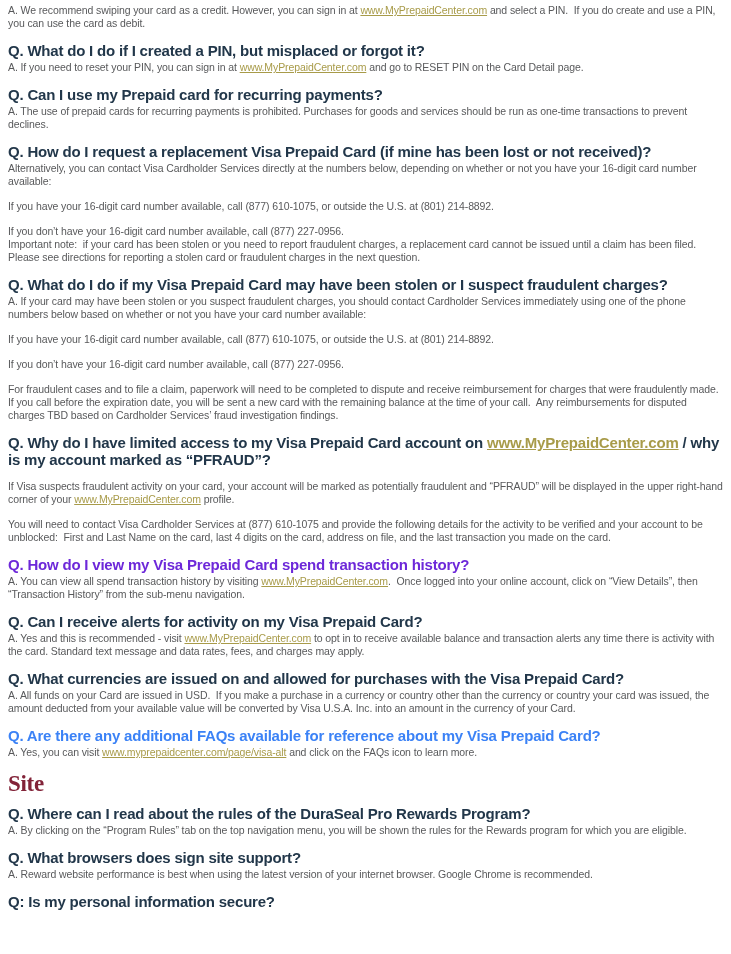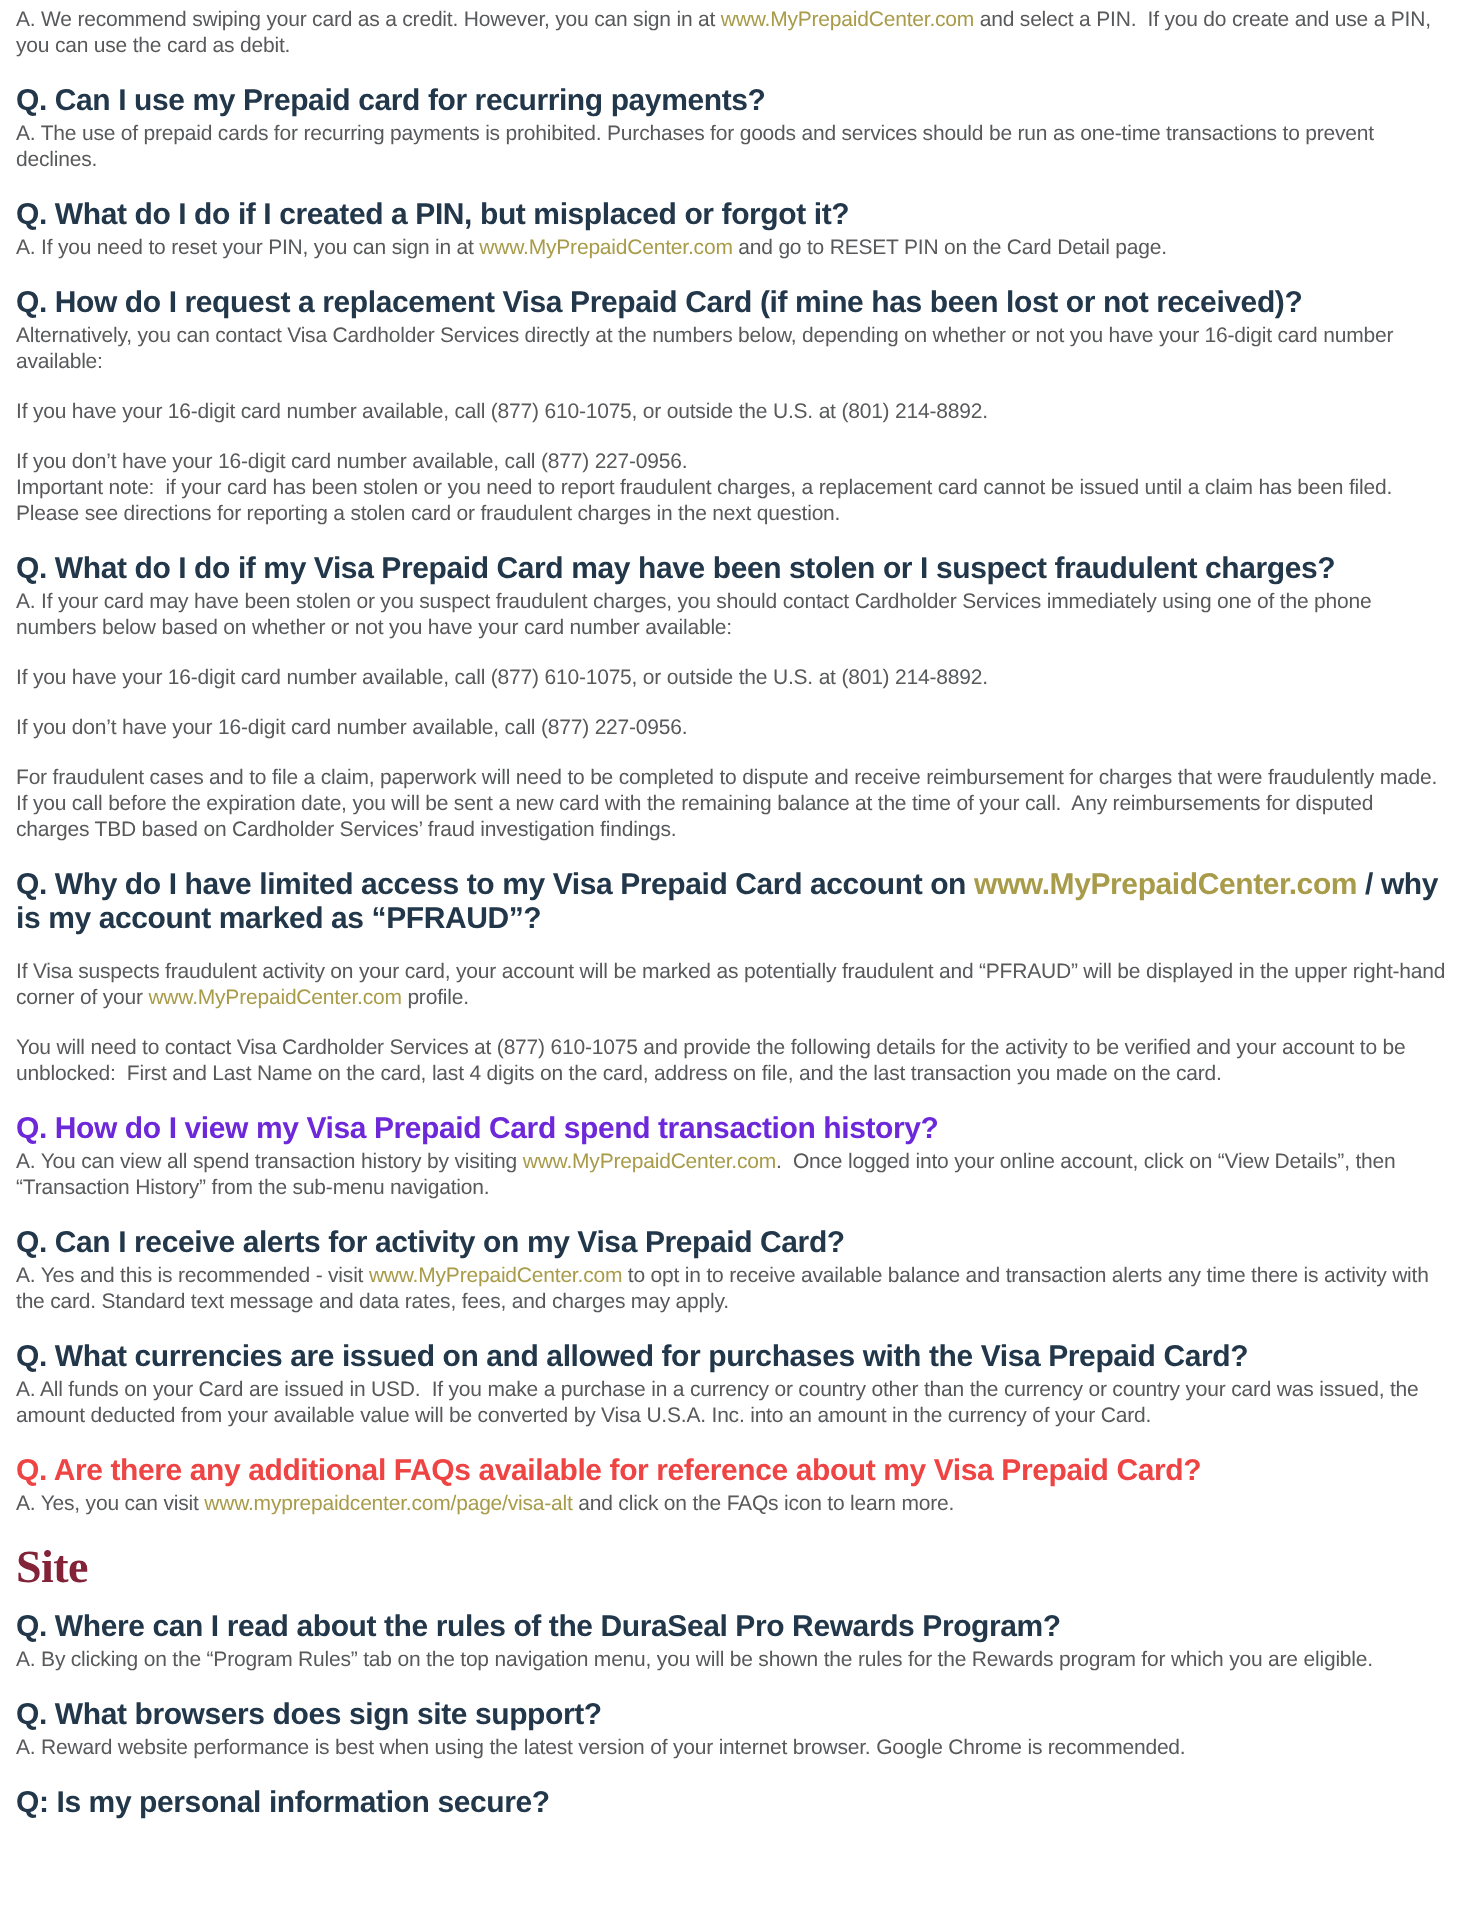--- a/index.html
+++ b/index.html
@@ -32,37 +32,38 @@
     margin:6px 0 1px 0;
     font-size:23px;
     line-height:25px;
     font-weight:bold;
     color:#822338;
     letter-spacing:-0.3px;
     font-family:Liberation Serif, serif;
   }
   a.link{
     color:#a89b49;
+    text-decoration:underline;
     text-decoration-color:#a89b49;
     cursor:pointer;
   }
   .question a.link{font-weight:bold;}
 </style>
 </head>
 <body>
 
 <main class="content">
     <p class="para"><span>A. We recommend swiping your card as a credit. However, you can sign in at </span><a class="link" style="color: rgb(168, 155, 73);">www.MyPrepaidCenter.com</a><span> and select a PIN.  If you do create and use a PIN, you can use the card as debit.</span></p>
     <section class="qa">
+      <h3 class="question" style="color: rgb(34, 55, 74);"><span>Q. What do I do if I created a PIN, but misplaced or forgot it?</span></h3>
+      <p class="para"><span>A. If you need to reset your PIN, you can sign in at </span><a class="link" style="color: rgb(168, 155, 73);">www.MyPrepaidCenter.com</a><span> and go to RESET PIN on the Card Detail page.</span></p>
+    </section>
+    <section class="qa">
       <h3 class="question" style="color: rgb(34, 55, 74);"><span>Q. Can I use my Prepaid card for recurring payments?</span></h3>
       <p class="para"><span>A. The use of prepaid cards for recurring payments is prohibited. Purchases for goods and services should be run as one-time transactions to prevent declines.</span></p>
-    </section>
-    <section class="qa">
-      <h3 class="question" style="color: rgb(34, 55, 74);"><span>Q. What do I do if I created a PIN, but misplaced or forgot it?</span></h3>
-      <p class="para"><span>A. If you need to reset your PIN, you can sign in at </span><a class="link" style="color: rgb(168, 155, 73);">www.MyPrepaidCenter.com</a><span> and go to RESET PIN on the Card Detail page.</span></p>
     </section>
     <section class="qa">
       <h3 class="question" style="color: rgb(34, 55, 74);"><span>Q. How do I request a replacement Visa Prepaid Card (if mine has been lost or not received)?</span></h3>
       <p class="para"><span>Alternatively, you can contact Visa Cardholder Services directly at the numbers below, depending on whether or not you have your 16-digit card number available:</span></p>
       <p class="para"><span>If you have your 16-digit card number available, call (877) 610-1075, or outside the U.S. at (801) 214-8892.</span></p>
       <p class="para"><span>If you don’t have your 16-digit card number available, call (877) 227-0956.</span><br><span>Important note:  if your card has been stolen or you need to report fraudulent charges, a replacement card cannot be issued until a claim has been filed. Please see directions for reporting a stolen card or fraudulent charges in the next question.</span></p>
     </section>
     <section class="qa">
       <h3 class="question" style="color: rgb(34, 55, 74);"><span>Q. What do I do if my Visa Prepaid Card may have been stolen or I suspect fraudulent charges?</span></h3>
       <p class="para"><span>A. If your card may have been stolen or you suspect fraudulent charges, you should contact Cardholder Services immediately using one of the phone numbers below based on whether or not you have your card number available:</span></p>
@@ -81,21 +82,21 @@
     </section>
     <section class="qa">
       <h3 class="question" style="color: rgb(34, 55, 74);"><span>Q. Can I receive alerts for activity on my Visa Prepaid Card?</span></h3>
       <p class="para"><span>A. Yes and this is recommended - visit </span><a class="link" style="color: rgb(168, 155, 73);">www.MyPrepaidCenter.com</a><span> to opt in to receive available balance and transaction alerts any time there is activity with the card. Standard text message and data rates, fees, and charges may apply.</span></p>
     </section>
     <section class="qa">
       <h3 class="question" style="color: rgb(34, 55, 74);"><span>Q. What currencies are issued on and allowed for purchases with the Visa Prepaid Card?</span></h3>
       <p class="para"><span>A. All funds on your Card are issued in USD.  If you make a purchase in a currency or country other than the currency or country your card was issued, the amount deducted from your available value will be converted by Visa U.S.A. Inc. into an amount in the currency of your Card.</span></p>
     </section>
     <section class="qa">
-      <h3 class="question" style="color: #ef4444;"><span>Q. Are there any additional FAQs available for reference about my Visa Prepaid Card?</span></h3>
+      <h3 class="question" style="color: #3b82f6;"><span>Q. Are there any additional FAQs available for reference about my Visa Prepaid Card?</span></h3>
       <p class="para"><span>A. Yes, you can visit </span><a class="link" style="color: rgb(168, 155, 73);">www.myprepaidcenter.com/page/visa-alt</a><span> and click on the FAQs icon to learn more.</span></p>
     </section>
     <h2 class="site-title" style="color: rgb(130, 35, 56);">Site</h2>
     <section class="qa">
       <h3 class="question" style="color: rgb(34, 55, 74);"><span>Q. Where can I read about the rules of the DuraSeal Pro Rewards Program?</span></h3>
       <p class="para"><span>A. By clicking on the “Program Rules” tab on the top navigation menu, you will be shown the rules for the Rewards program for which you are eligible.</span></p>
     </section>
     <section class="qa">
       <h3 class="question" style="color: rgb(34, 55, 74);"><span>Q. What browsers does sign site support?</span></h3>
       <p class="para"><span>A. Reward website performance is best when using the latest version of your internet browser. Google Chrome is recommended.</span></p>

